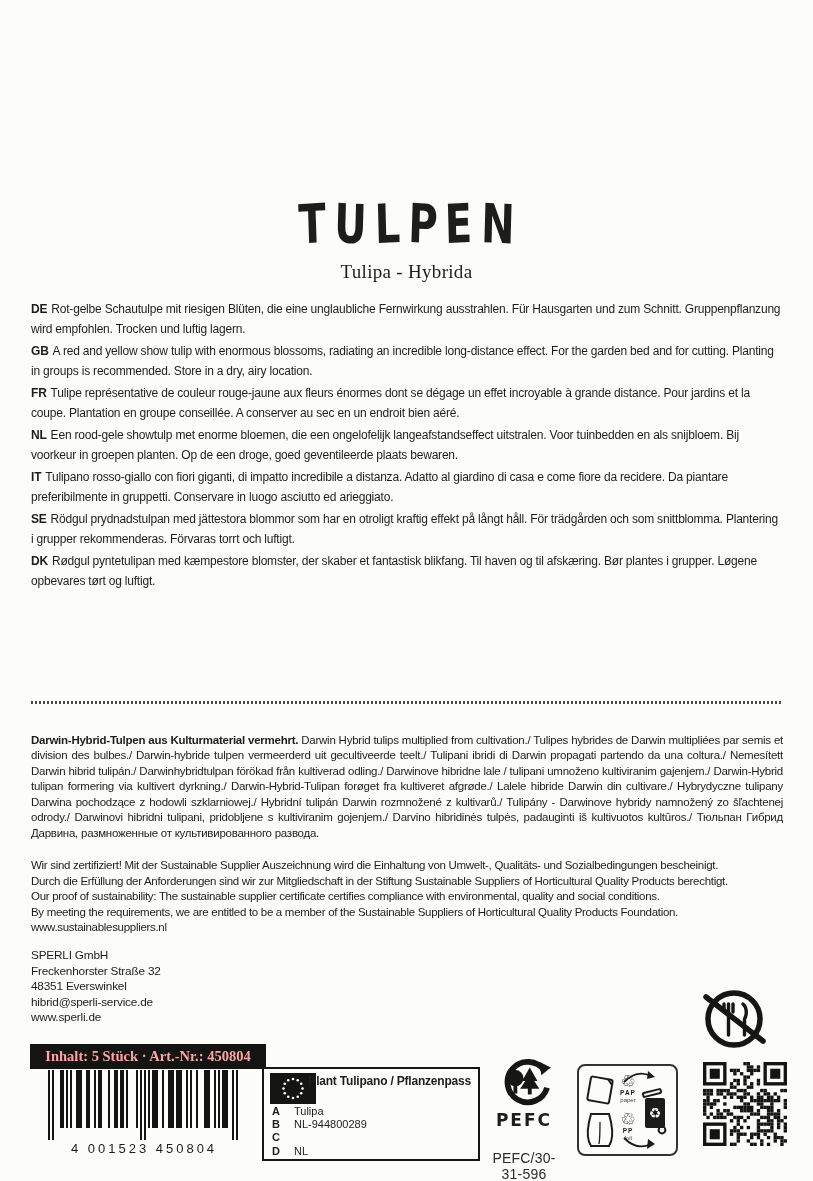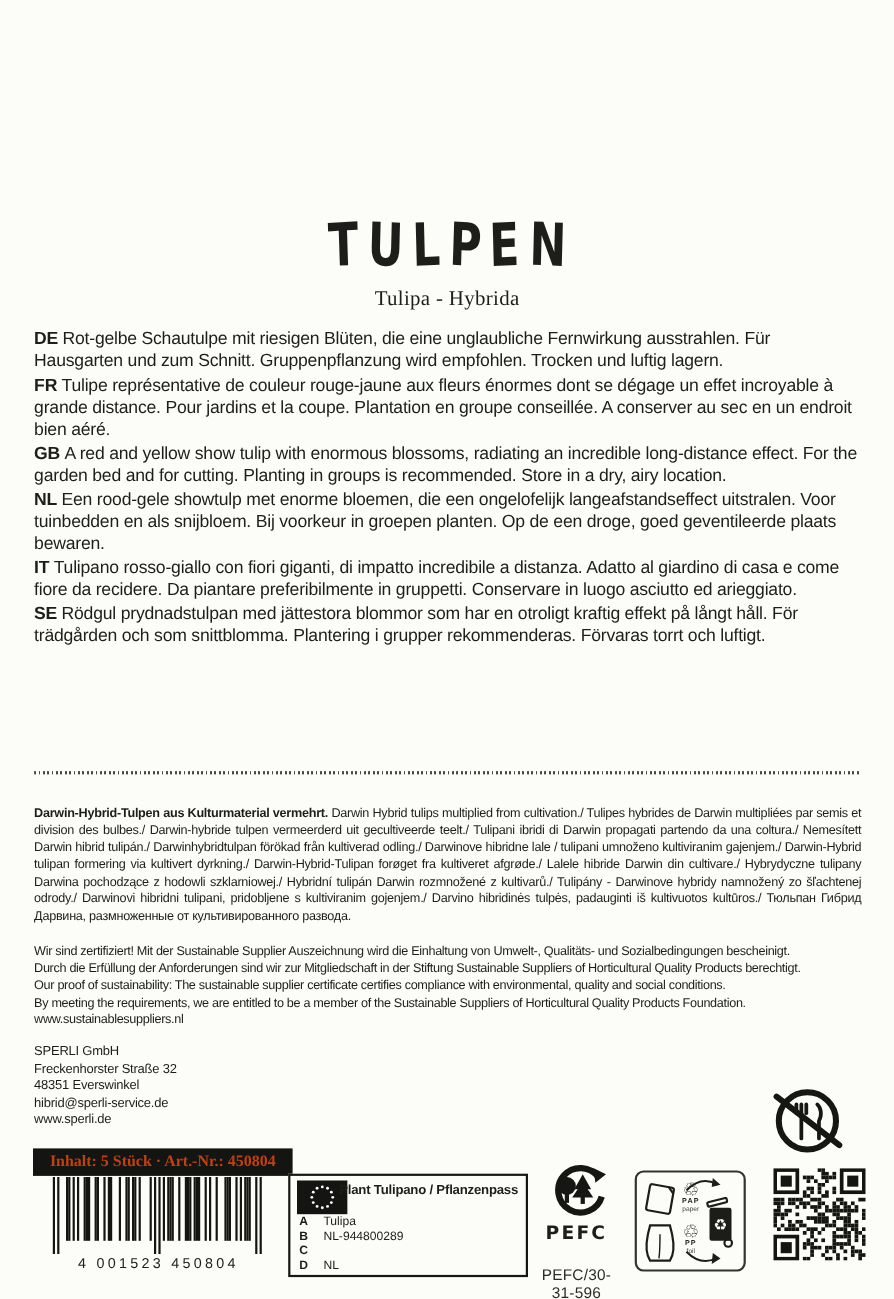--- a/index.html
+++ b/index.html
@@ -8,21 +8,21 @@
 
   
   .title{position:absolute;top:196px;left:0;width:100%;height:62px;
          display:flex;align-items:center;justify-content:center;}
   .title span{display:inline-block;font-family:"DejaVu Sans",sans-serif;font-weight:bold;
          font-size:40px;transform-origin:center 70%;margin:0 4px;transform:scaleY(1.35);}
   .subtitle{position:absolute;top:261px;left:0;width:100%;text-align:center;
          font-family:"Liberation Serif",serif;font-weight:normal;font-size:19px;letter-spacing:.3px;}
 
   
-  .descs{position:absolute;top:299px;left:31px;width:752px;font-size:16px;
+  .descs{position:absolute;top:299px;left:31px;width:752px;font-size:12px;
          letter-spacing:-0.2px;line-height:20px;}
   .descs p{margin:0 0 2px 0;}
   .descs b{margin-right:4px;}
 
   
   .dotline{position:absolute;top:701px;left:31px;width:751px;height:3px;
          background:repeating-linear-gradient(90deg,#4a4a46 0 1.6px,transparent 1.6px 4px);}
 
   
   .cultivation{position:absolute;top:721px;left:31px;width:752px;font-size:11.5px;
@@ -31,21 +31,21 @@
   
   .cert{position:absolute;top:858px;left:31px;width:752px;font-size:11.5px;
          letter-spacing:-0.3px;line-height:15.5px;}
 
   
   .address{position:absolute;top:948px;left:31px;width:360px;font-size:11.8px;
          letter-spacing:-0.2px;line-height:15.5px;}
 
   
   .contentbar{position:absolute;top:1044px;left:30px;width:236px;height:25px;background:#141412;
-         color:#c2410c;display:flex;align-items:center;justify-content:center;
+         color:#fca5a5;display:flex;align-items:center;justify-content:center;
          font-family:"Liberation Serif",serif;font-weight:bold;font-size:14.5px;white-space:nowrap;}
   .barcode{position:absolute;top:1070px;left:34px;width:220px;height:86px;}
   .barcode svg{position:absolute;top:0;left:0;}
   .barcode .digits{position:absolute;left:0;bottom:0;width:100%;text-align:center;
          font-family:Liberation Sans, sans-serif;font-size:13px;letter-spacing:3px;white-space:nowrap;margin-top:19px;}
 
   .passport{position:absolute;top:1067px;left:262px;width:214px;height:90px;
          border:2px solid #161614;background:#fcfcf8;}
   .passport .pp-head{position:absolute;top:5px;right:7px;font-weight:bold;font-size:12px;letter-spacing:-0.2px;}
   .passport .flag{position:absolute;top:4px;left:6px;}
@@ -80,25 +80,26 @@
       <span style="transform: scaleY(1.35) rotate(2deg);">U</span>
       <span style="transform: scaleY(1.35) rotate(-2deg);">L</span>
       <span style="transform: scaleY(1.35) rotate(2.5deg);">P</span>
       <span style="transform: scaleY(1.35) rotate(-2deg);">E</span>
       <span style="transform: scaleY(1.35) rotate(2deg);">N</span>
     </div>
   <div class="subtitle">Tulipa - Hybrida</div>
 
   <div class="descs">
     <p><b>DE</b><span>Rot-gelbe Schautulpe mit riesigen Blüten, die eine unglaubliche Fernwirkung ausstrahlen. Für Hausgarten und zum Schnitt. Gruppenpflanzung wird empfohlen. Trocken und luftig lagern.</span></p>
+    <p><b>GB</b><span>A red and yellow show tulip with enormous blossoms, radiating an incredible long-distance effect. For the garden bed and for cutting. Planting in groups is recommended. Store in a dry, airy location.</span></p>
     <p><b>FR</b><span>Tulipe représentative de couleur rouge-jaune aux fleurs énormes dont se dégage un effet incroyable à grande distance. Pour jardins et la coupe. Plantation en groupe conseillée. A conserver au sec en un endroit bien aéré.</span></p>
-    <p><b>GB</b><span>A red and yellow show tulip with enormous blossoms, radiating an incredible long-distance effect. For the garden bed and for cutting. Planting in groups is recommended. Store in a dry, airy location.</span></p>
     <p><b>NL</b><span>Een rood-gele showtulp met enorme bloemen, die een ongelofelijk langeafstandseffect uitstralen. Voor tuinbedden en als snijbloem. Bij voorkeur in groepen planten. Op de een droge, goed geventileerde plaats bewaren.</span></p>
     <p><b>IT</b><span>Tulipano rosso-giallo con fiori giganti, di impatto incredibile a distanza. Adatto al giardino di casa e come fiore da recidere. Da piantare preferibilmente in gruppetti. Conservare in luogo asciutto ed arieggiato.</span></p>
     <p><b>SE</b><span>Rödgul prydnadstulpan med jättestora blommor som har en otroligt kraftig effekt på långt håll. För trädgården och som snittblomma. Plantering i grupper rekommenderas. Förvaras torrt och luftigt.</span></p>
+    <p><b>DK</b><span>Rødgul pyntetulipan med kæmpestore blomster, der skaber et fantastisk blikfang. Til haven og til afskæring. Bør plantes i grupper. Løgene opbevares tørt og luftigt.</span></p>
   </div>
 
   <div class="dotline"></div>
 
   <p class="cultivation">
     <b>Darwin-Hybrid-Tulpen aus Kulturmaterial vermehrt.</b>
     <span>Darwin Hybrid tulips multiplied from cultivation./ Tulipes hybrides de Darwin multipliées par semis et division des bulbes./ Darwin-hybride tulpen vermeerderd uit gecultiveerde teelt./ Tulipani ibridi di Darwin propagati partendo da una coltura./ Nemesített Darwin hibrid tulipán./ Darwinhybridtulpan förökad från kultiverad odling./ Darwinove hibridne lale / tulipani umnoženo kultiviranim gajenjem./ Darwin-Hybrid tulipan formering via kultivert dyrkning./ Darwin-Hybrid-Tulipan forøget fra kultiveret afgrøde./ Lalele hibride Darwin din cultivare./ Hybrydyczne tulipany Darwina pochodzące z hodowli szklarniowej./ Hybridní tulipán Darwin rozmnožené z kultivarů./ Tulipány - Darwinove hybridy namnožený zo šľachtenej odrody./ Darwinovi hibridni tulipani, pridobljene s kultiviranim gojenjem./ Darvino hibridinės tulpės, padauginti iš kultivuotos kultūros./ Тюльпан Гибрид Дарвина, размноженные от культивированного развода.</span>
   </p>
 
   <div class="cert">

